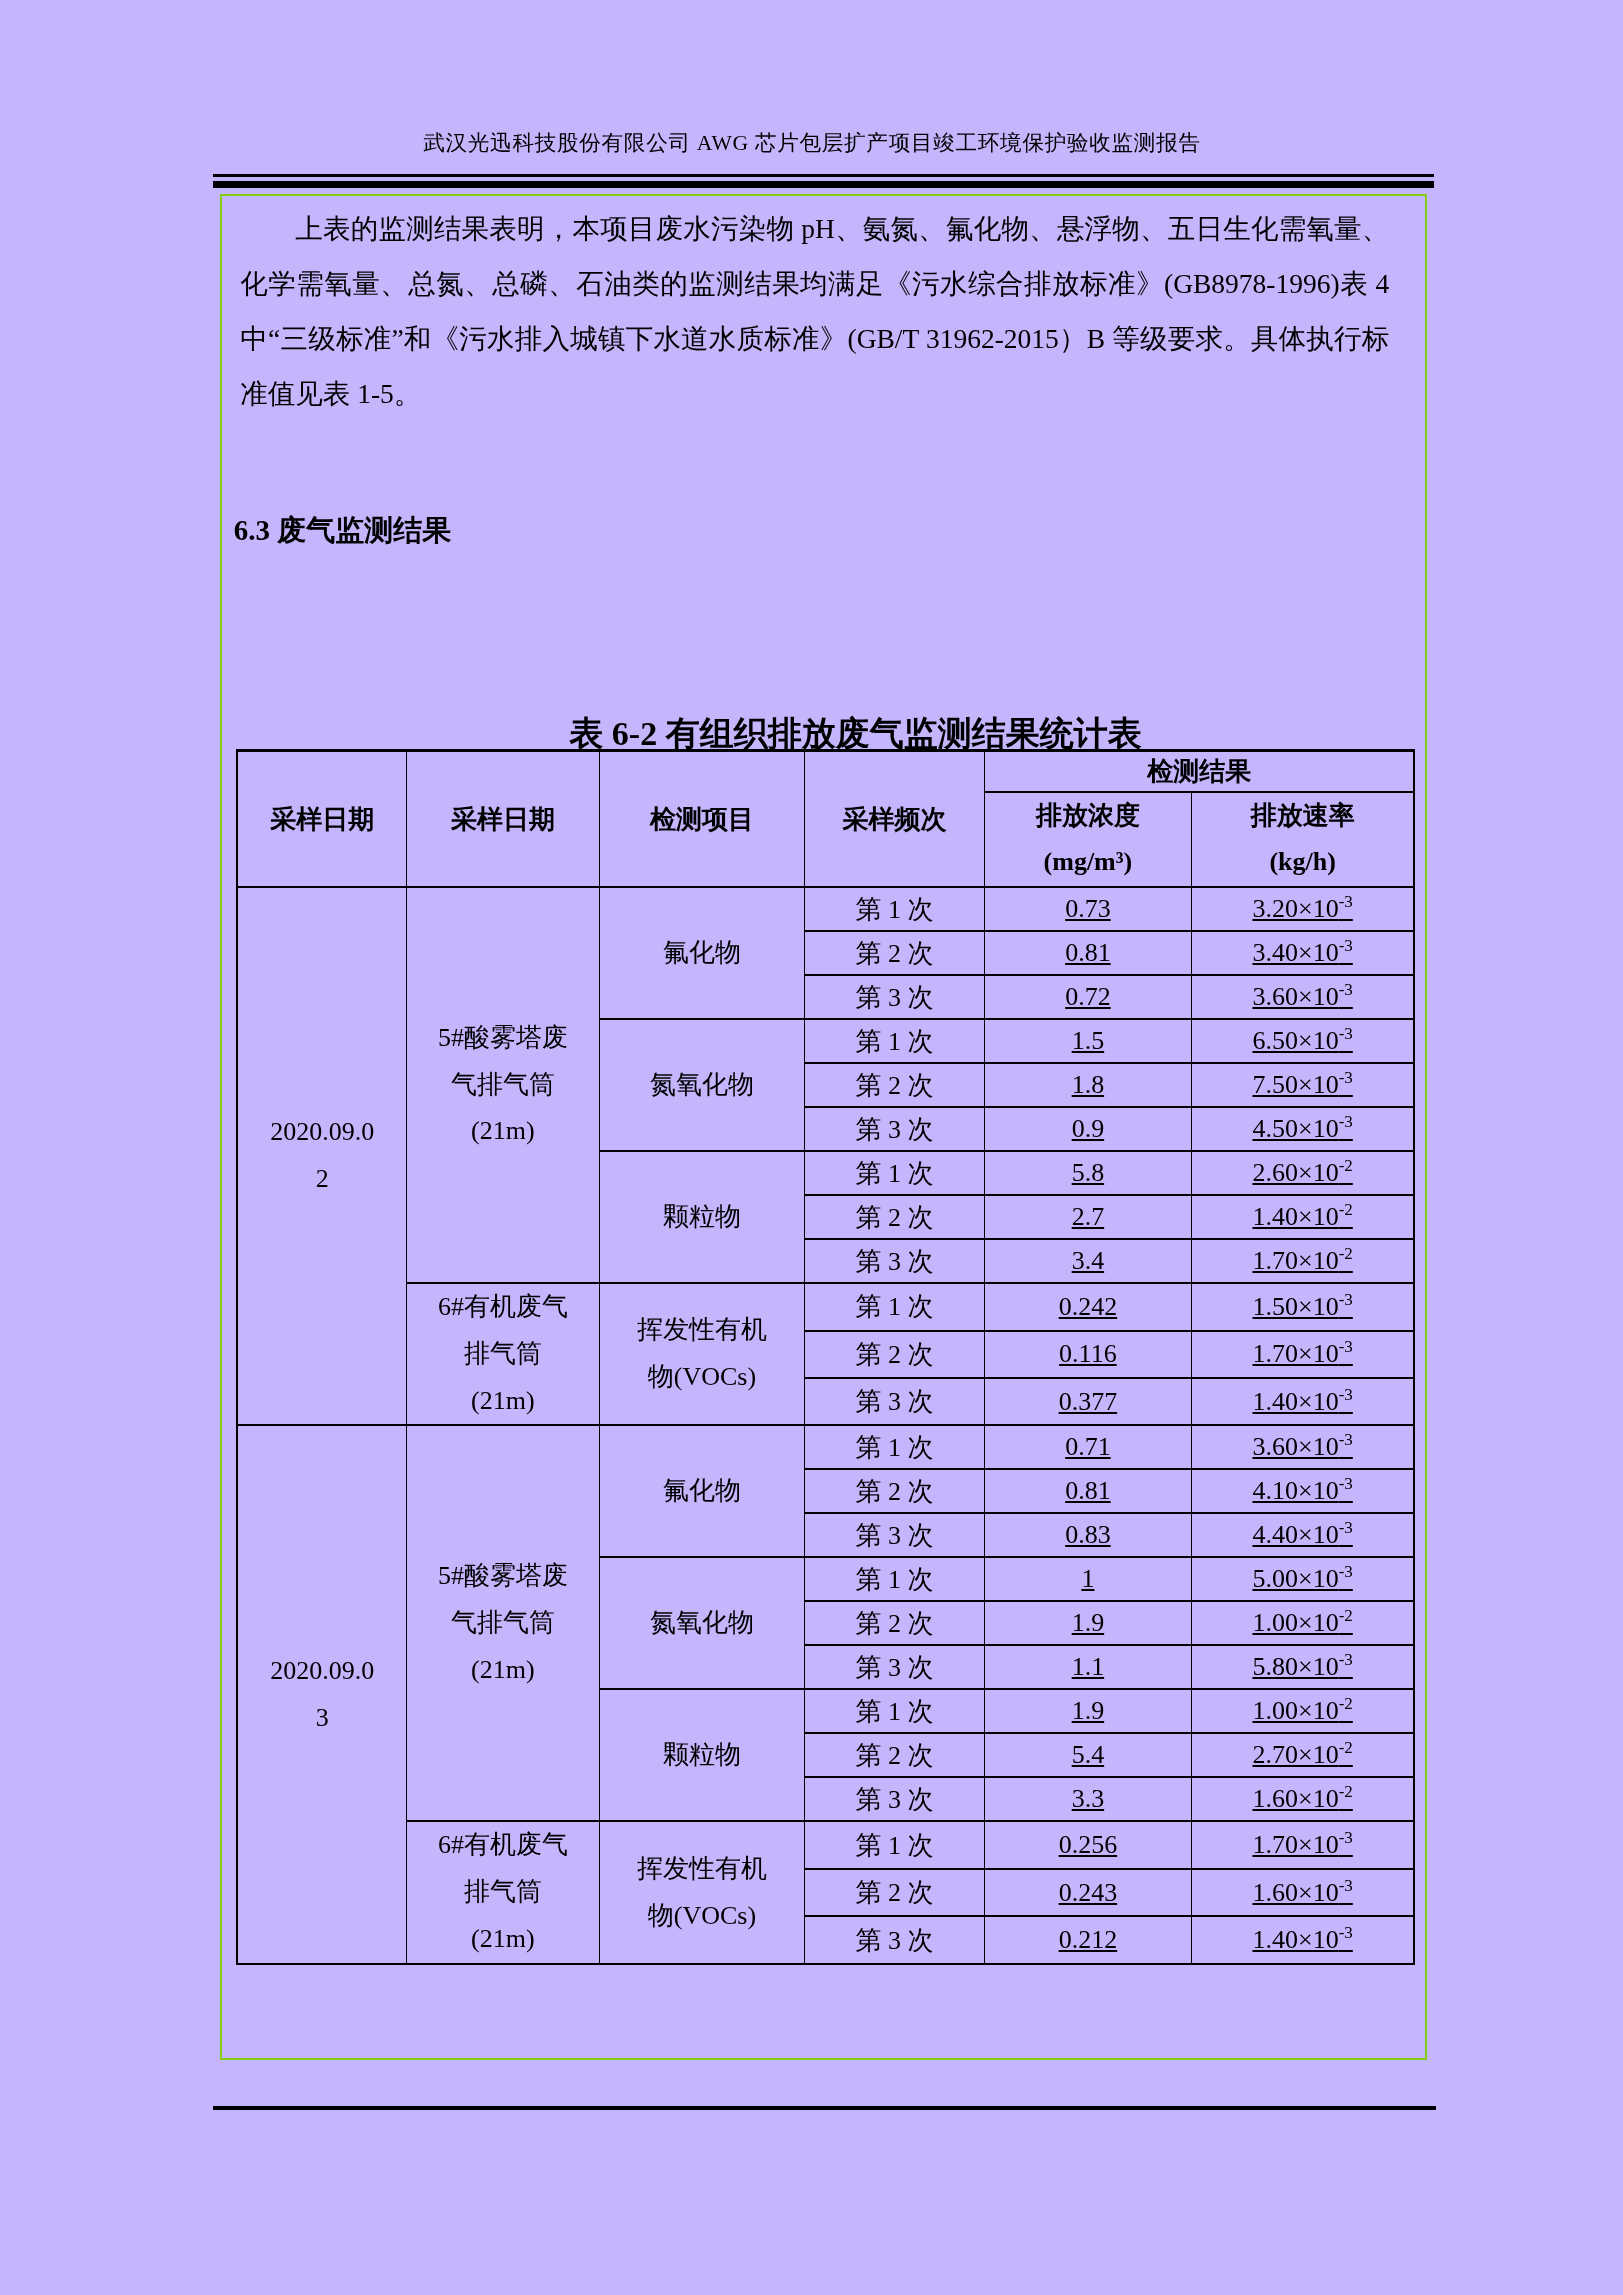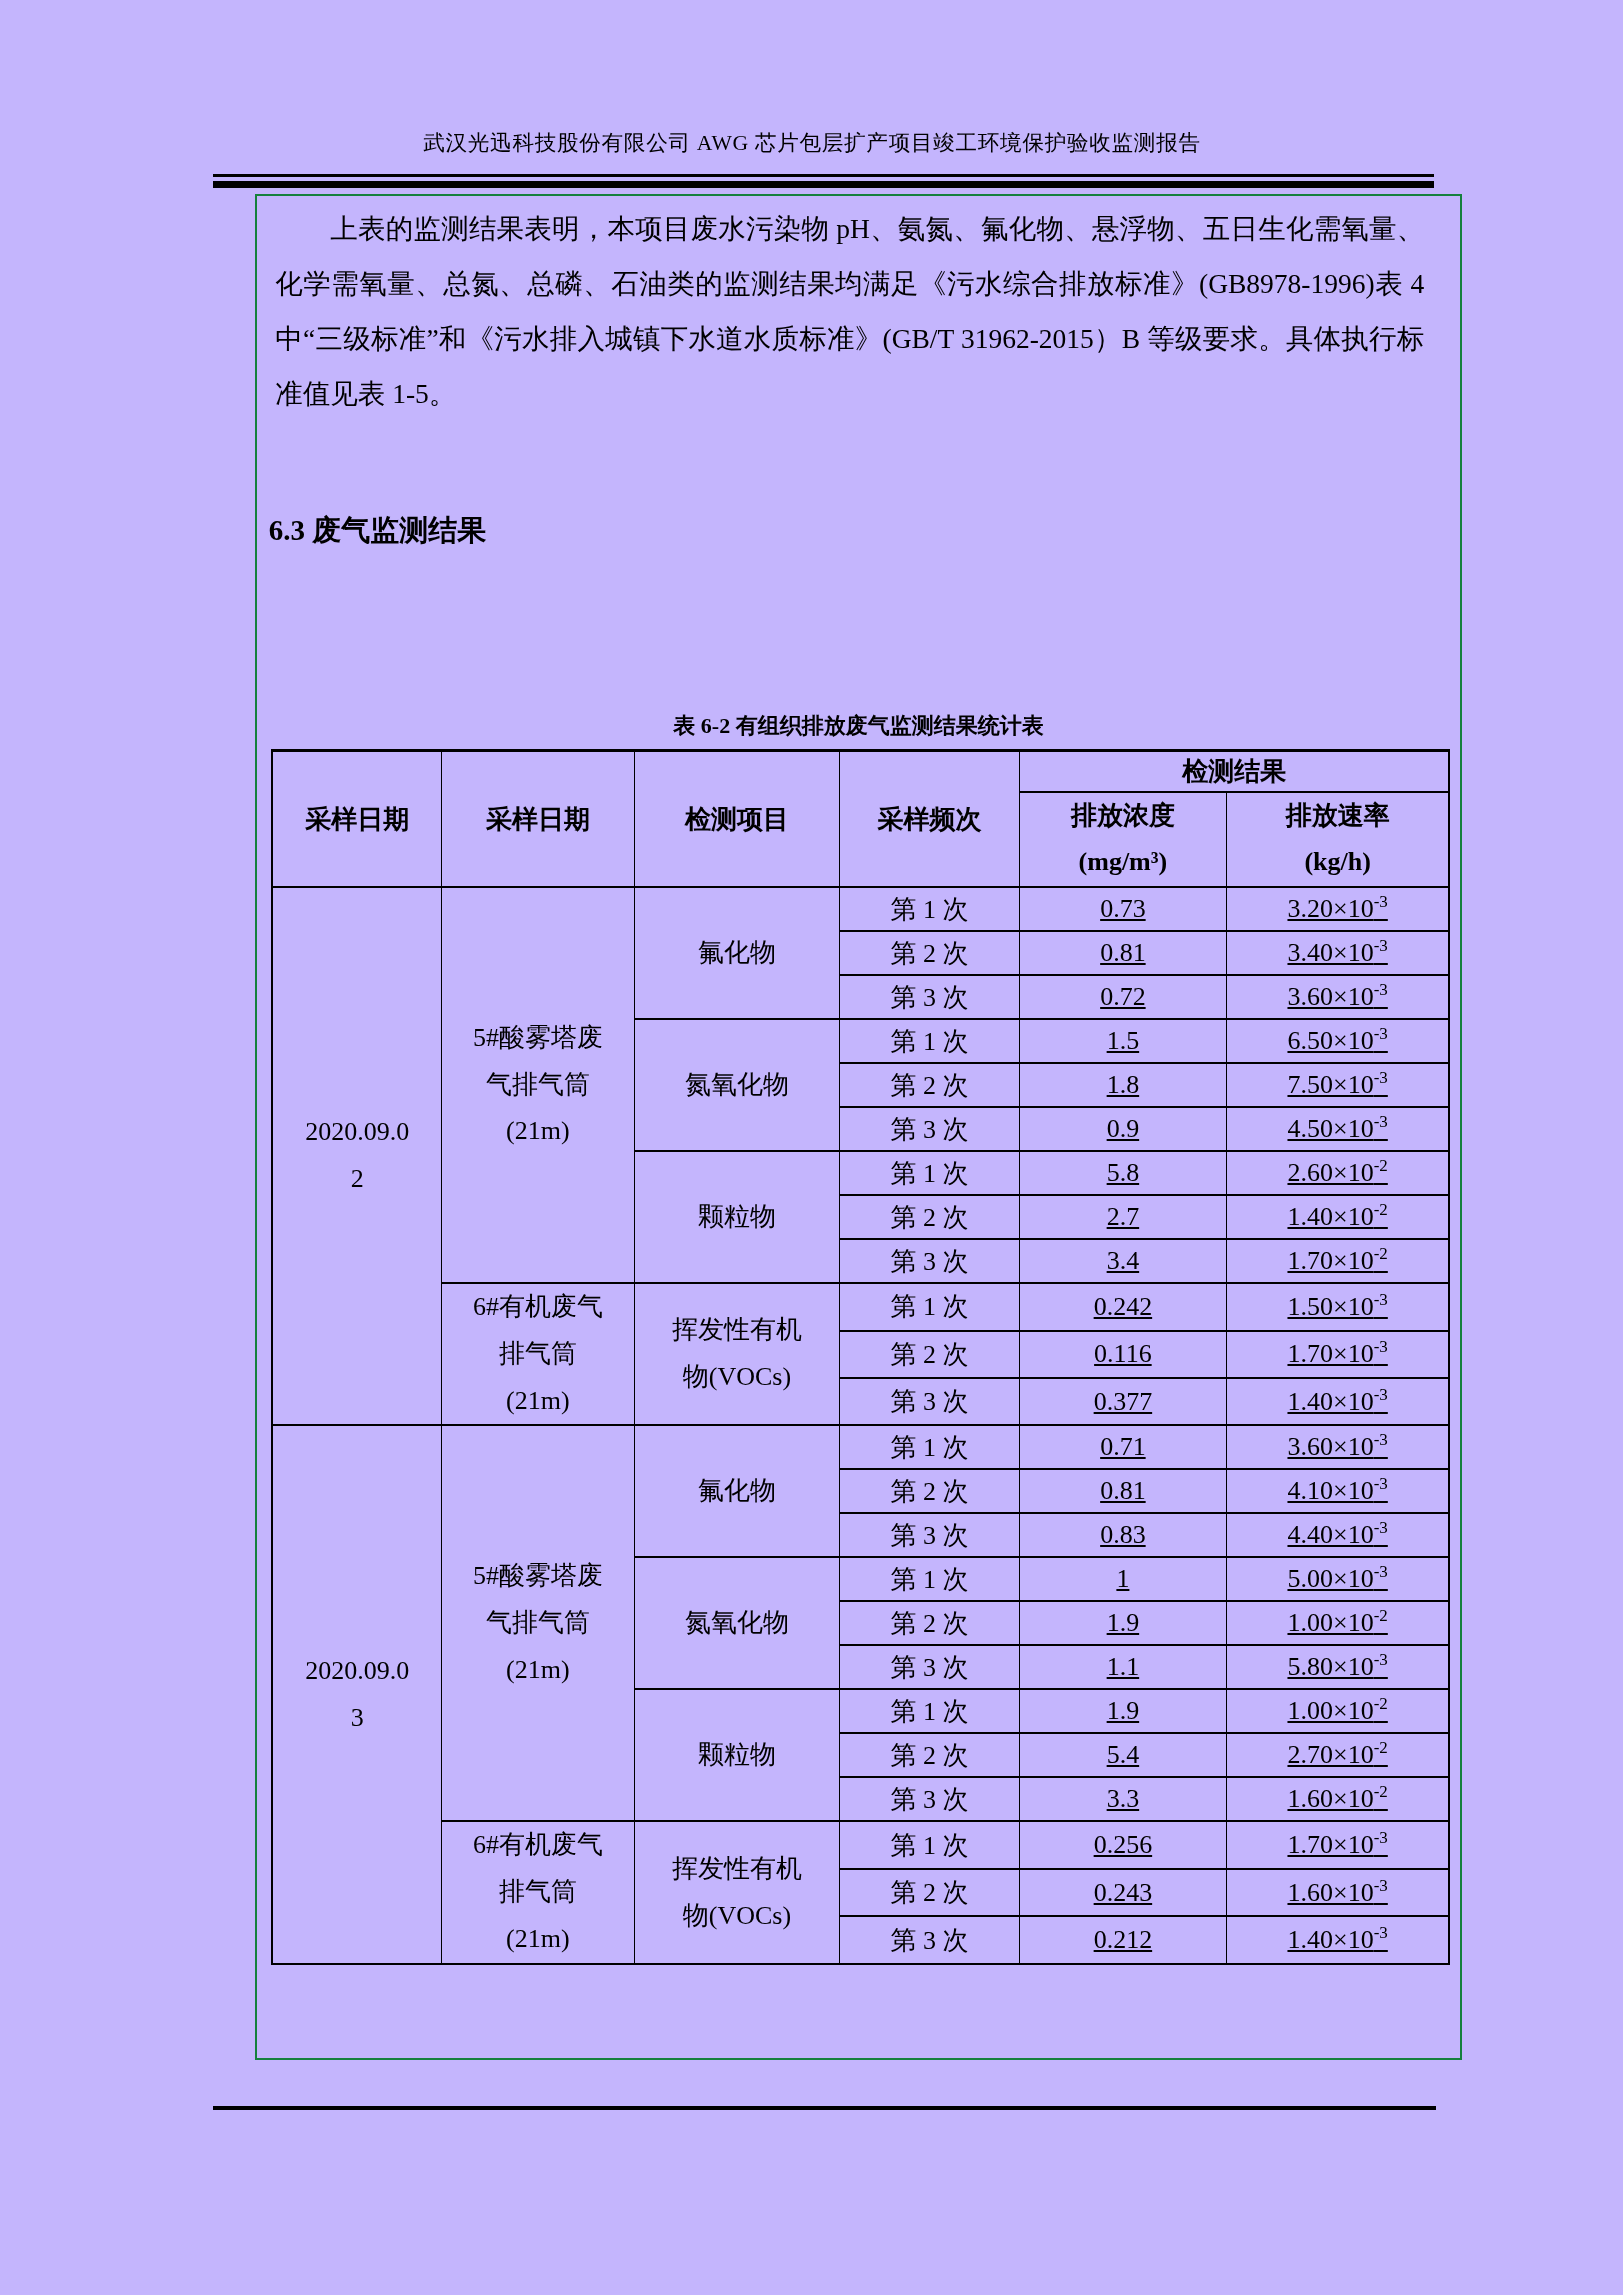--- a/index.html
+++ b/index.html
@@ -20,22 +20,21 @@
     letter-spacing: 0.7px;
     white-space: nowrap;
   }
   .rule { position: absolute; left: 213px; width: 1221px; background: #000; }
   .rule-thin  { top: 174px; height: 3.3px; }
   .rule-thick { top: 181px; height: 6.5px; }
   .content-box {
     position: absolute;
     left: 220px; top: 194px;
     width: 1203px; height: 1862px;
-    border: 2px solid #15803d;
-    margin-left: 35px;
+    border: 2px solid #84cc16;
   }
   .para {
     position: absolute;
     left: 18.3px; width: 1149px;
     font-size: 27.5px;
     line-height: 55px;
     text-align: justify;
     text-indent: 55px;
     word-break: break-all;
   }
@@ -45,23 +44,24 @@
     position: absolute;
     left: 11.8px; top: 315px;
     font-size: 29px;
     font-weight: bold;
     white-space: nowrap;
   }
   .table-title {
     position: absolute;
     left: 0; top: 515px; width: 100%;
     text-align: center;
-    font-size: 22px;
+    font-size: 34px;
     font-weight: bold;
     white-space: nowrap;
+    padding-left: 32px;
   }
   .table-wrap { position: absolute; left: 14.4px; top: 553px; }
   table.emission {
     border-collapse: collapse;
     table-layout: fixed;
     width: 1176px;
     font-size: 26px;
     border: 2px solid #000;
     border-top: 3.3px solid #000;
   }

